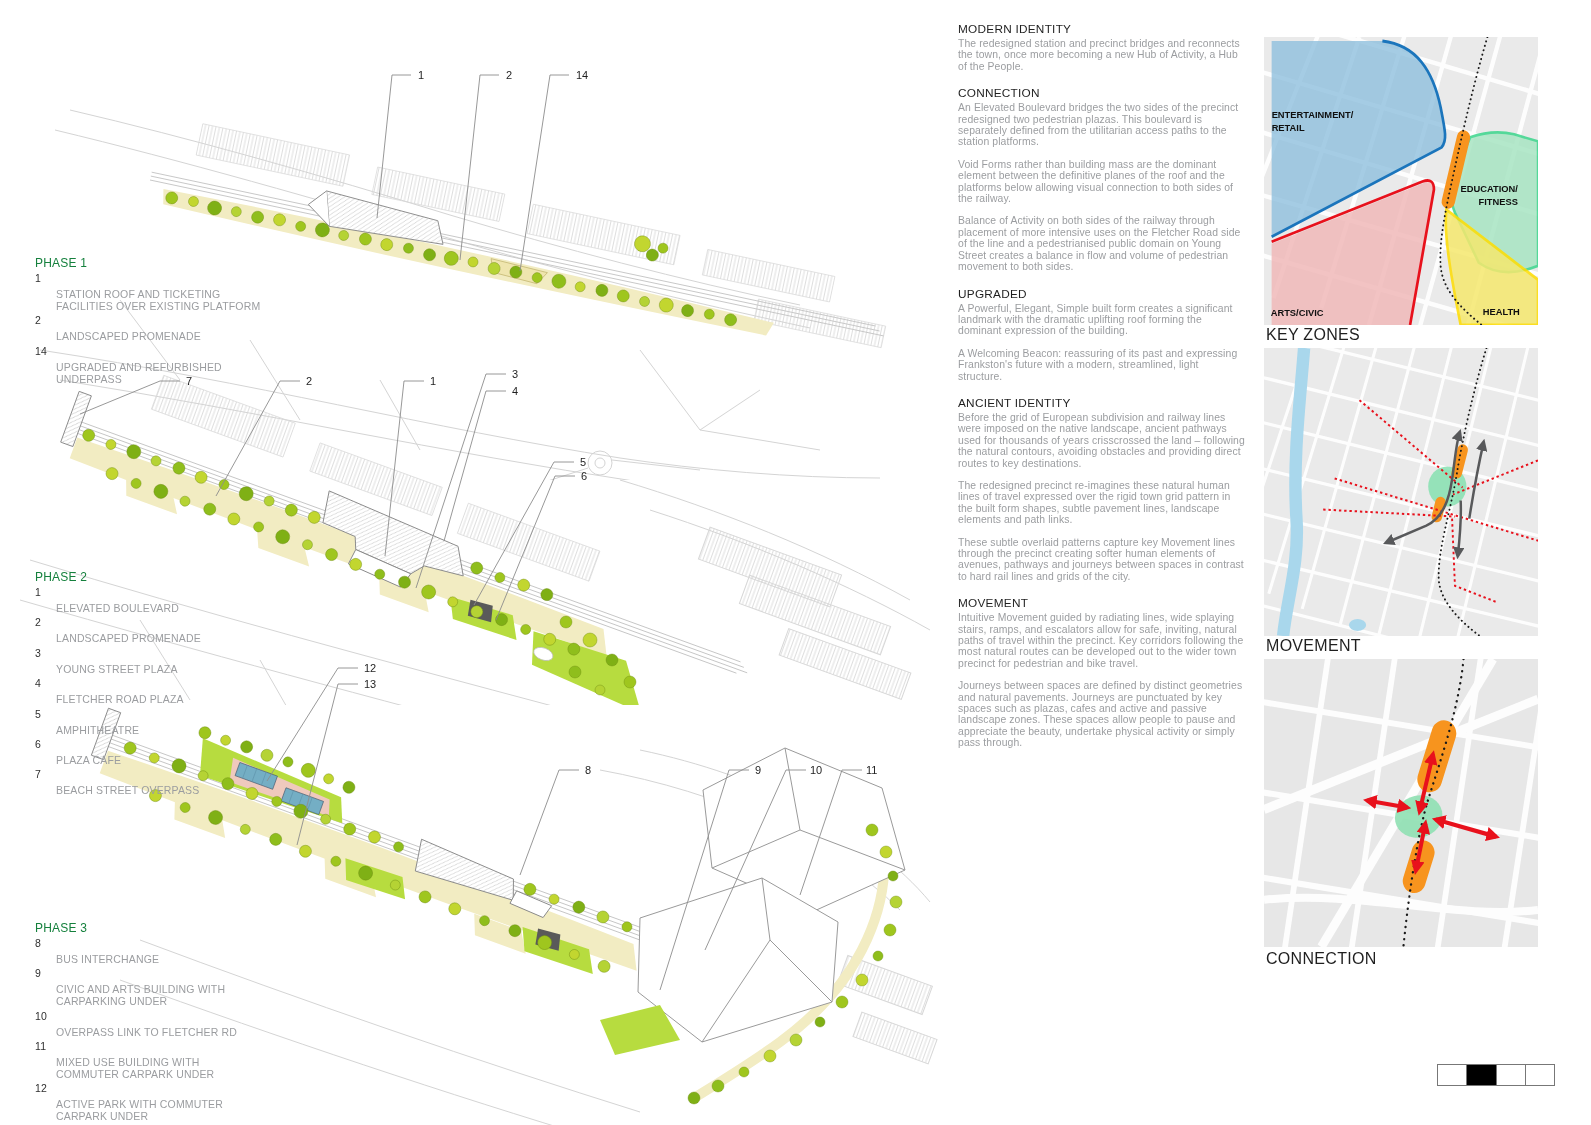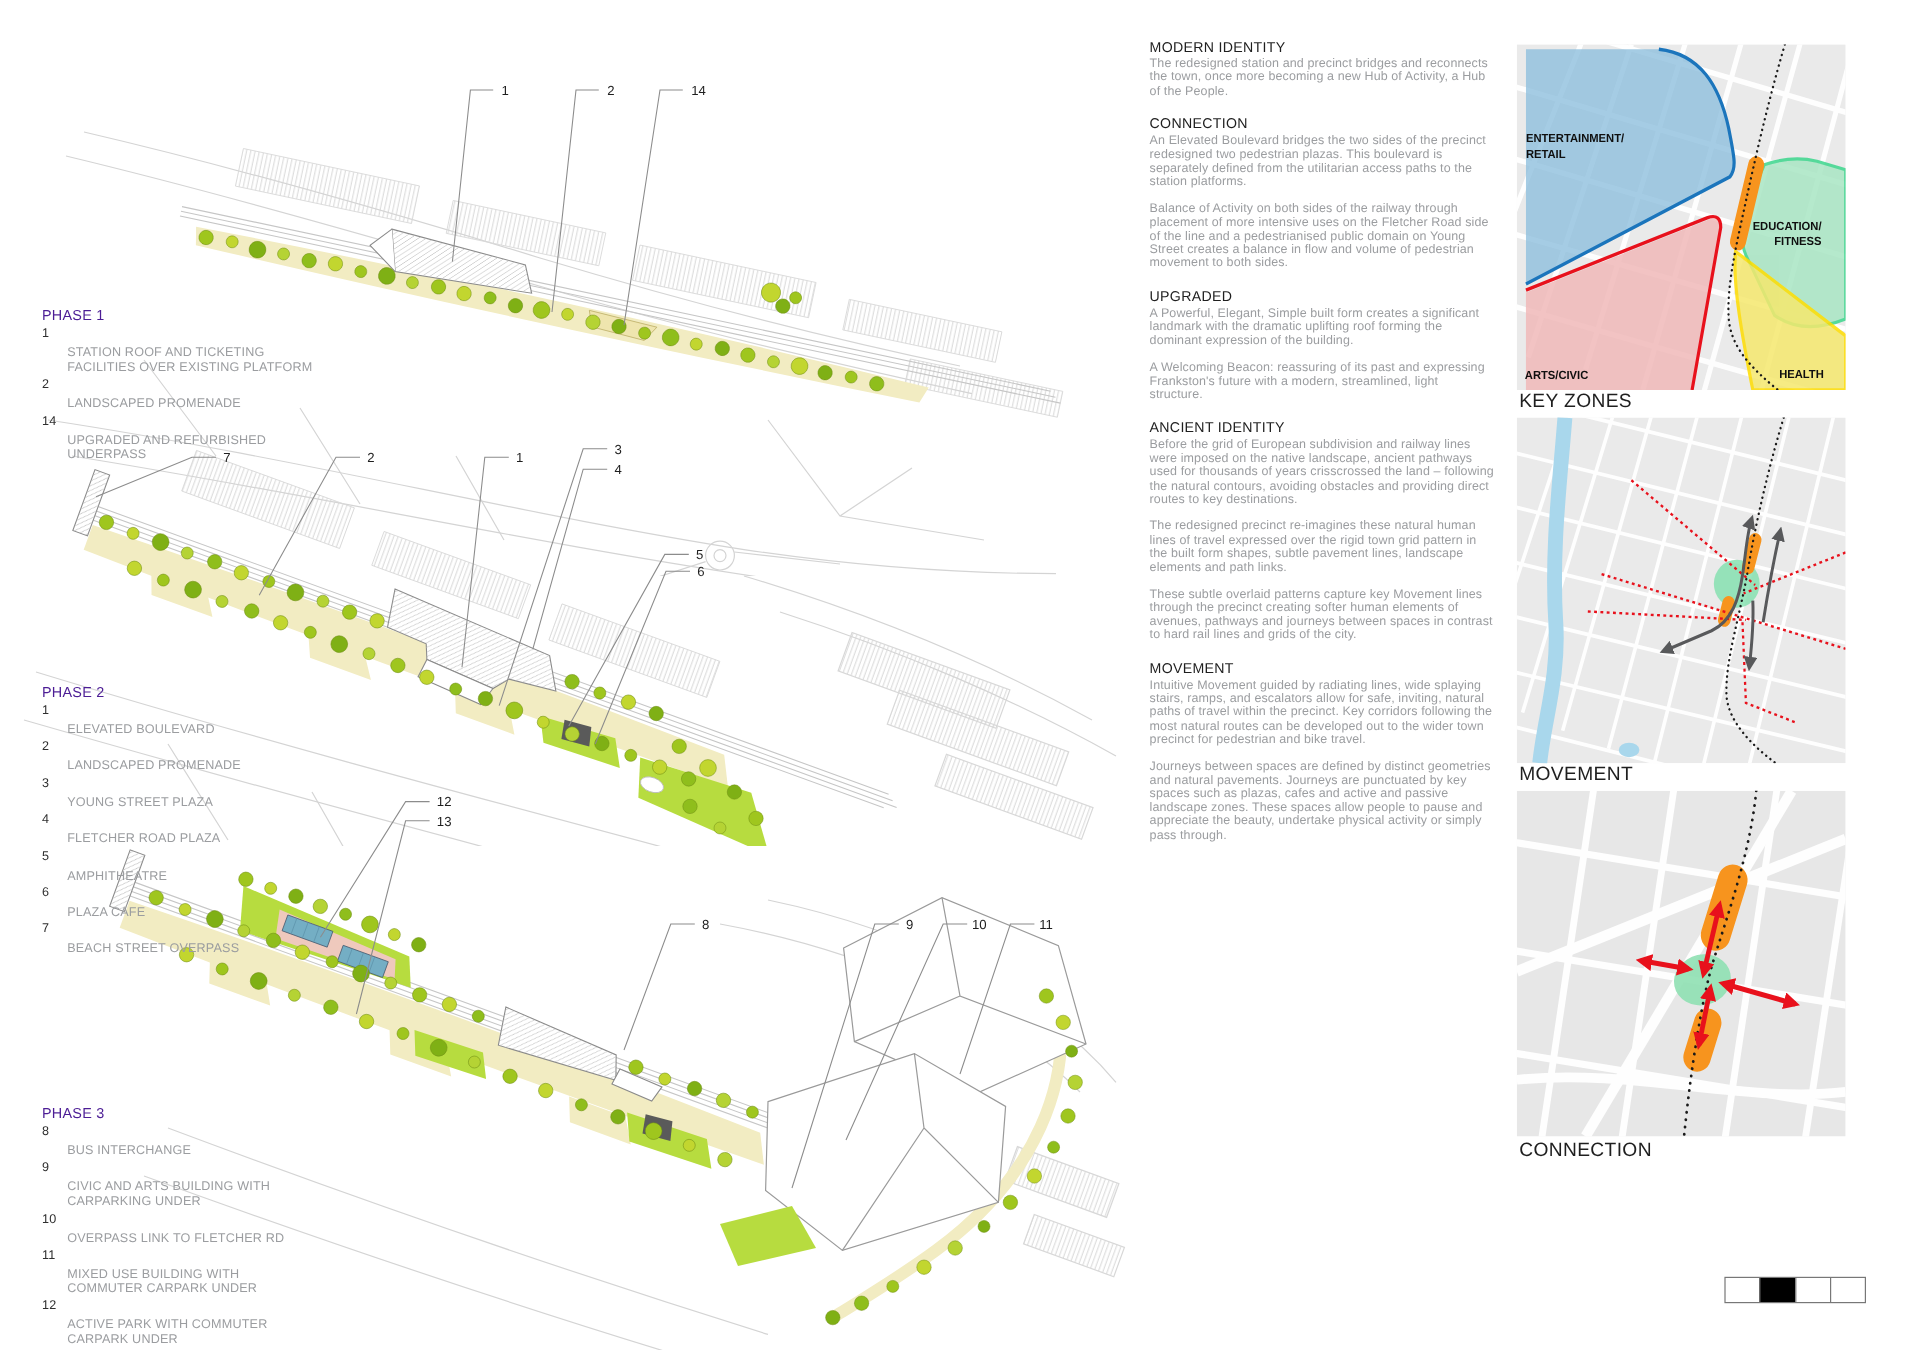--- a/index.html
+++ b/index.html
@@ -1,27 +1,27 @@
 <!DOCTYPE html>
 <html><head>
 <meta charset="utf-8">
 <style>
   html,body{margin:0;padding:0;background:#fff;}
   .page{position:relative;width:1591px;height:1125px;background:#fff;overflow:hidden;
         font-family:"Liberation Sans",sans-serif;}
   
   .legend{position:absolute;width:250px;}
-  .legend .ph-title{font-size:12px;color:#4c1d95;margin:0 0 3px 0;letter-spacing:.2px;}
+  .legend .ph-title{font-size:12px;color:#15803d;margin:0 0 3px 0;letter-spacing:.2px;}
   .legend .li{display:flex;font-size:10.5px;line-height:11.9px;color:#9b9da0;margin-bottom:2.5px;letter-spacing:.15px;}
   .legend .li .num{width:21px;flex:none;color:#2f2f2f;}
   .legend .li .txt{white-space:pre-line;margin-top:16px;}
   
   .narrative{position:absolute;left:958px;top:20px;width:287px;}
   .narrative h3{font-size:11.8px;font-weight:400;color:#1f1f1f;margin:14px 0 2px 0;letter-spacing:.25px;}
-  .narrative h3:first-child{margin-top:12px;}
+  .narrative h3:first-child{margin-top:2px;}
   .narrative p{font-size:10.4px;line-height:11.4px;color:#9b9da0;margin:0 0 11px 0;letter-spacing:.1px;}
   
   .map{position:absolute;width:274px;height:288px;}
   .map svg{display:block;width:100%;height:100%;}
   .map-cap{position:absolute;font-size:16px;color:#1f1f1f;letter-spacing:.3px;}
   
   .scalebar{position:absolute;left:1437px;top:1064px;width:118px;height:22px;display:flex;border:1px solid #777;box-sizing:border-box;}
   .scalebar .cell{flex:1;border-left:1px solid #777;}
   .scalebar .cell:first-child{border-left:none;}
   .scalebar .filled{background:#000;}
@@ -447,20 +447,21 @@
 AND ACTIVATION OF STREET
 FRONTAGES OF YOUNG ST</span>
       </div>
   </div>
 
   <div class="narrative">
     <h3>MODERN IDENTITY</h3>
     <p>The redesigned station and precinct bridges and reconnects the town, once more becoming a new Hub of Activity, a Hub of the People.</p>
     <h3>CONNECTION</h3>
     <p>An Elevated Boulevard bridges the two sides of the precinct redesigned two pedestrian plazas. This boulevard is separately defined from the utilitarian access paths to the station platforms.</p>
+    <p>Void Forms rather than building mass are the dominant element between the definitive planes of the roof and the platforms below allowing visual connection to both sides of the railway.</p>
     <p>Balance of Activity on both sides of the railway through placement of more intensive uses on the Fletcher Road side of the line and a pedestrianised public domain on Young Street creates a balance in flow and volume of pedestrian movement to both sides.</p>
     <h3>UPGRADED</h3>
     <p>A Powerful, Elegant, Simple built form creates a significant landmark with the dramatic uplifting roof forming the dominant expression of the building.</p>
     <p>A Welcoming Beacon: reassuring of its past and expressing Frankston's future with a modern, streamlined, light structure.</p>
     <h3>ANCIENT IDENTITY</h3>
     <p>Before the grid of European subdivision and railway lines were imposed on the native landscape, ancient pathways used for thousands of years crisscrossed the land – following the natural contours, avoiding obstacles and providing direct routes to key destinations.</p>
     <p>The redesigned precinct re-imagines these natural human lines of travel expressed over the rigid town grid pattern in the built form shapes, subtle pavement lines, landscape elements and path links.</p>
     <p>These subtle overlaid patterns capture key Movement lines through the precinct creating softer human elements of avenues, pathways and journeys between spaces in contrast to hard rail lines and grids of the city.</p>
     <h3>MOVEMENT</h3>
     <p>Intuitive Movement guided by radiating lines, wide splaying stairs, ramps, and escalators allow for safe, inviting, natural paths of travel within the precinct. Key corridors following the most natural routes can be developed out to the wider town precinct for pedestrian and bike travel.</p>

